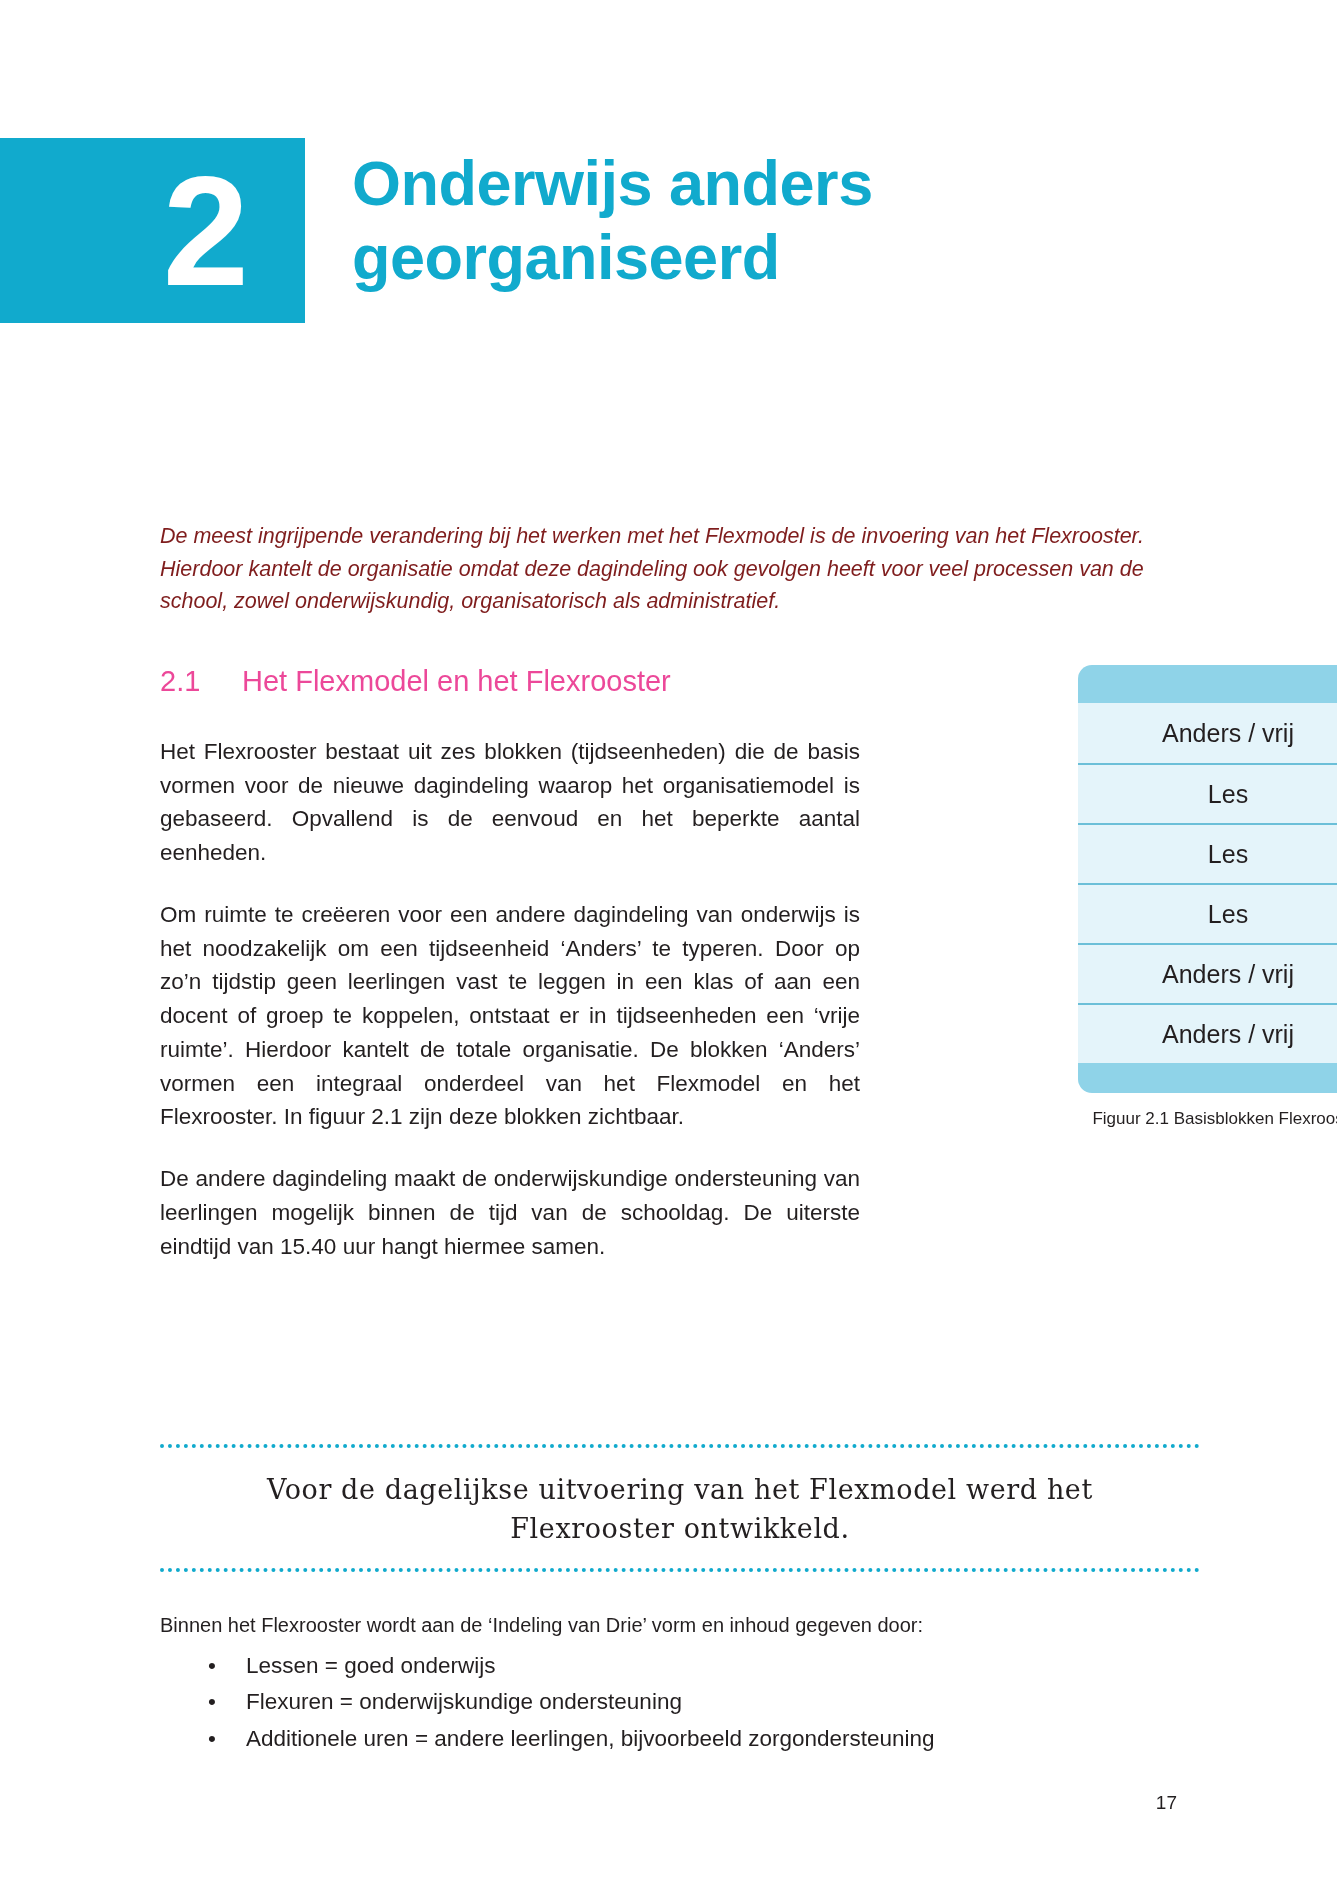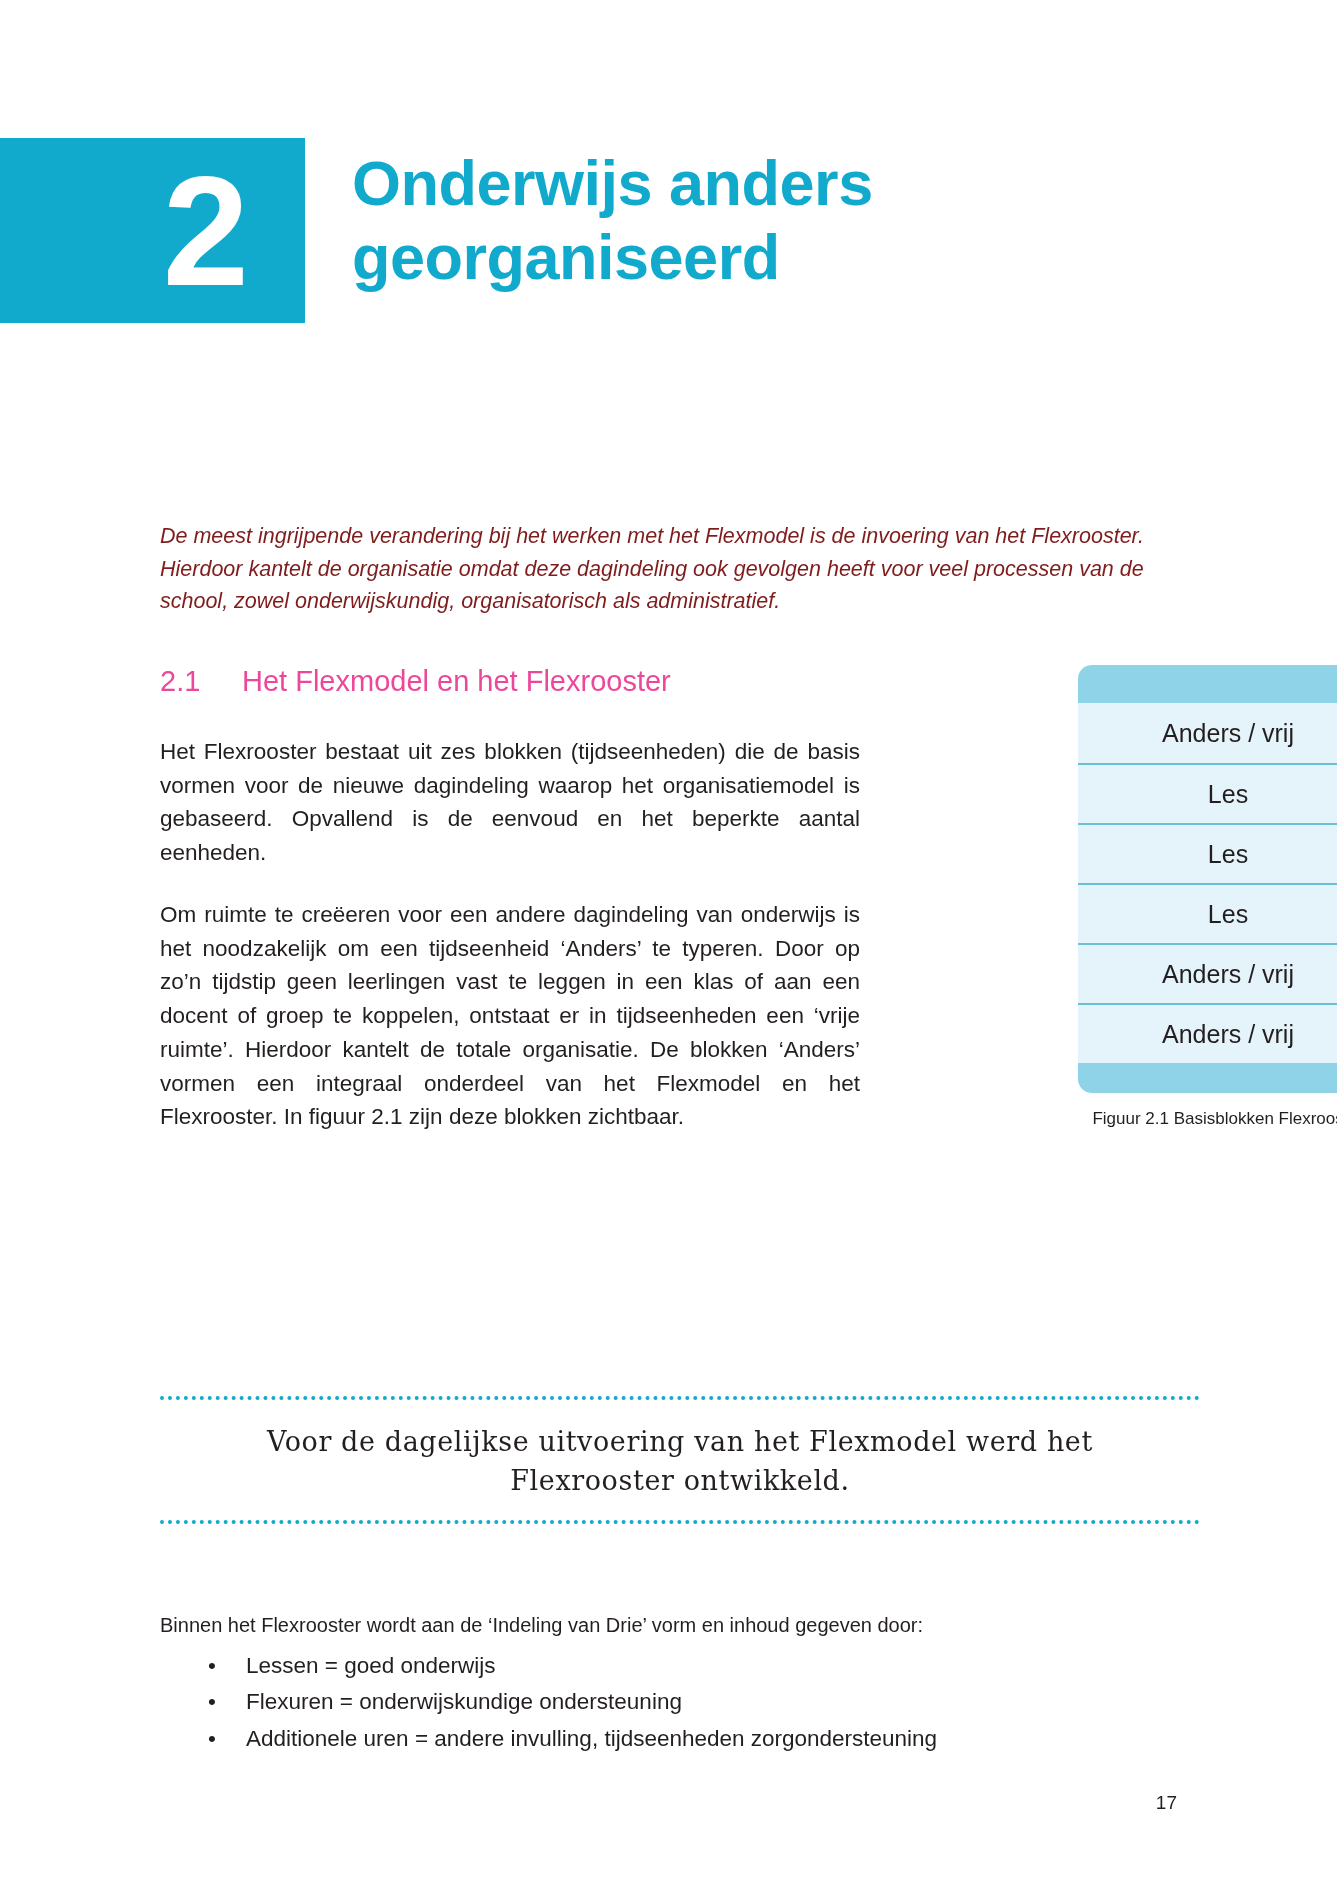--- a/index.html
+++ b/index.html
@@ -139,21 +139,21 @@
     margin-top: 16px;
     font-size: 17px;
     color: #231f20;
     text-align: center;
   }
 
   
   .pullquote {
     position: absolute;
     left: 160px;
-    top: 1396px;
+    top: 1444px;
     width: 1040px;
   }
   .dotted {
     border-top: 4px dotted #11aacd;
     height: 0;
   }
   .pullquote-text {
     text-align: center;
     font-family: "DejaVu Serif", serif;
     font-size: 27px;
@@ -218,20 +218,21 @@
   <p class="intro">De meest ingrijpende verandering bij het werken met het Flexmodel is de invoering van het Flexrooster. Hierdoor kantelt de organisatie omdat deze dagindeling ook gevolgen heeft voor veel processen van de school, zowel onderwijskundig, organisatorisch als administratief.</p>
 
   <div class="section-head">
     <span class="num">2.1</span>
     <span class="title">Het Flexmodel en het Flexrooster</span>
   </div>
 
   <div class="body-col">
     <p>Het Flexrooster bestaat uit zes blokken (tijdseenheden) die de basis vormen voor de nieuwe dagindeling waarop het organisatiemodel is gebaseerd. Opvallend is de eenvoud en het beperkte aantal eenheden.</p>
     <p>Om ruimte te creëeren voor een andere dagindeling van onderwijs is het noodzakelijk om een tijdseenheid ‘Anders’ te typeren. Door op zo’n tijdstip geen leerlingen vast te leggen in een klas of aan een docent of groep te koppelen, ontstaat er in tijdseenheden een ‘vrije ruimte’. Hierdoor kantelt de totale organisatie. De blokken ‘Anders’ vormen een integraal onderdeel van het Flexmodel en het Flexrooster. In figuur 2.1 zijn deze blokken zichtbaar.</p>
+    <p class="last">De andere dagindeling maakt de onderwijskundige ondersteuning van leerlingen mogelijk binnen de tijd van de schooldag. De uiterste eindtijd van 15.40 uur hangt hiermee samen.</p>
   </div>
 
   <div class="figure">
     <div class="fig-stack">
       <div class="fig-cap-top"></div>
       <div class="fig-row first">Anders / vrij</div>
       <div class="fig-row">Les</div>
       <div class="fig-row">Les</div>
       <div class="fig-row">Les</div>
       <div class="fig-row">Anders / vrij</div>
@@ -255,18 +256,18 @@
     <li>
       <span class="dot">•</span>
       <b>Lessen</b><span> = goed onderwijs</span>
     </li>
     <li>
       <span class="dot">•</span>
       <b>Flexuren</b><span> = onderwijskundige ondersteuning</span>
     </li>
     <li>
       <span class="dot">•</span>
-      <b>Additionele uren</b><span> = andere invulling, tijdseenheden zorgondersteuning</span>
+      <b>Additionele uren</b><span> = andere leerlingen, bijvoorbeeld zorgondersteuning</span>
     </li>
   </ul>
 </div>
 
 <div class="page-number">17</div>
 
 </body></html>

